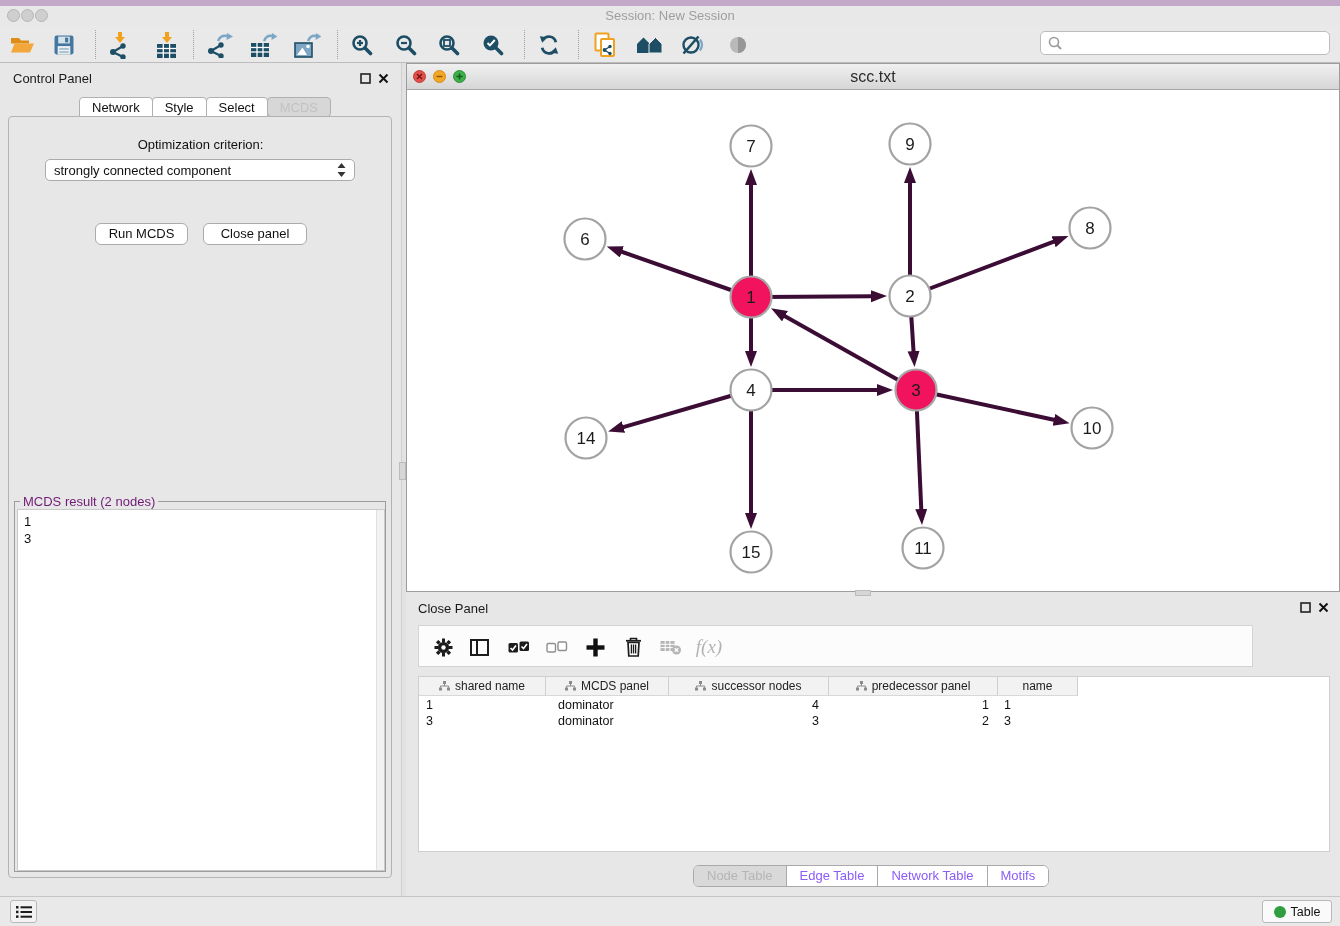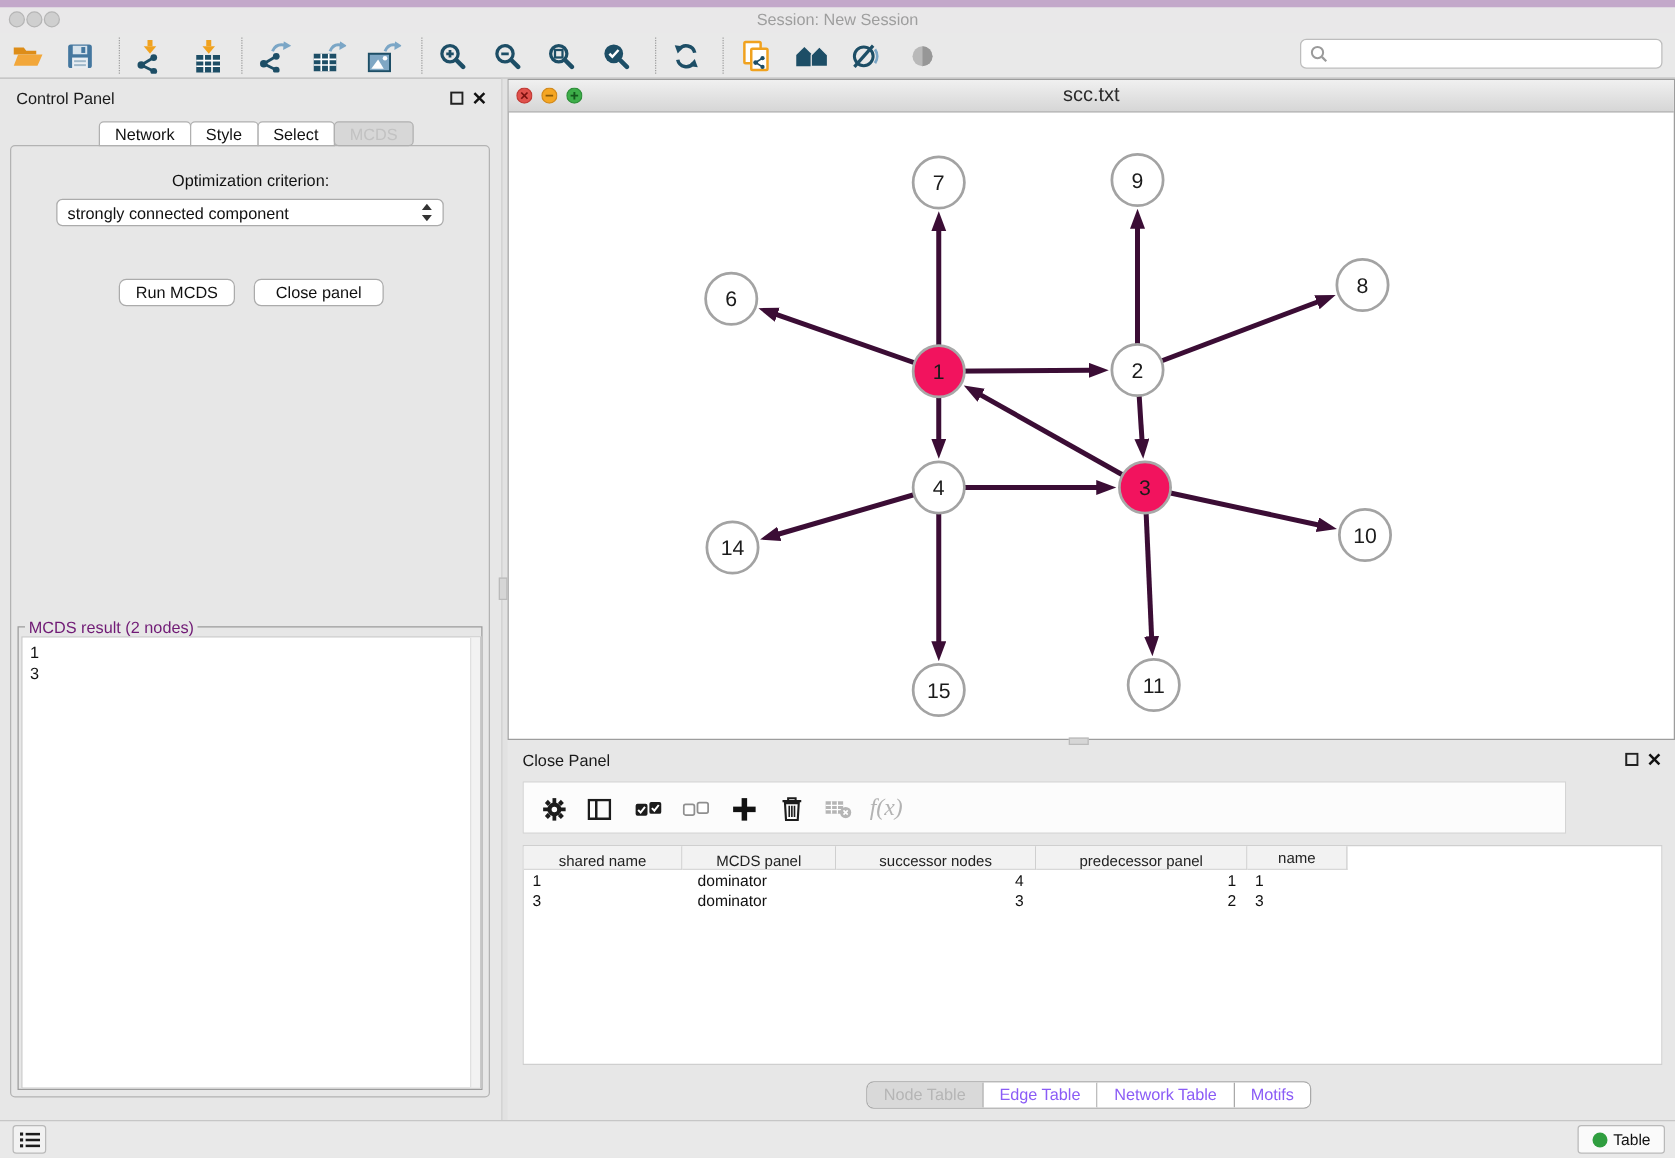--- a/index.html
+++ b/index.html
@@ -46,21 +46,21 @@
   .net-titlebar { position:absolute; left:0; top:0; width:100%; height:26px; background:linear-gradient(#f0f0f0,#d6d6d6); border-bottom:1px solid #a8a8a8; }
   .net-title { width:100%; text-align:center; line-height:26px; font-size:16px; color:#2b2b2b; }
   .traffic { position:absolute; top:6px; width:13px; height:13px; }
   #graph { position:absolute; left:0; top:26px; }
   .tp-title { left:418px; top:601px; font-size:13px; color:#1a1a1a; }
   .tp-toolbar { left:418px; top:625px; width:835px; height:42px; background:#fcfcfc; border:1px solid #d4d4d4; }
   .tpi { position:absolute; top:6px; height:30px; display:flex; align-items:center; justify-content:center; }
   .fx { font-family:"Liberation Serif","DejaVu Serif",serif; font-style:italic; font-size:19px; color:#b3b3b3; }
   .tbl { left:418px; top:676px; width:912px; height:176px; background:#fff; border:1px solid #cfcfcf; }
   .th-row { position:absolute; left:0; top:0; height:19px; }
-  .th { position:absolute; top:0; height:19px; background:#f2f2f2; border-right:1px solid #cfcfcf; border-bottom:1px solid #d8d8d8; display:flex; align-items:center; justify-content:center; font-size:12px; color:#222; gap:5px;flex-direction:column; }
+  .th { position:absolute; top:0; height:19px; background:#f2f2f2; border-right:1px solid #cfcfcf; border-bottom:1px solid #d8d8d8; display:flex; align-items:center; justify-content:center; font-size:12px; color:#222; gap:5px; }
   .trow { position:absolute; left:0; width:910px; height:16px; font-size:12.5px; color:#111; }
   .cell { position:absolute; top:0; height:16px; line-height:16px; }
   .cell.r { text-align:right; }
   .seg-tabs { left:693px; top:865px; height:22px; display:flex; border:1px solid #a9a9a9; border-radius:6px; overflow:hidden; background:#fff; }
   .seg { height:20px; line-height:20px; font-size:13px; text-align:center; color:#8b5cf6; background:#fff; border-right:1px solid #a9a9a9; padding:0 13px; }
   .seg:last-child { border-right:none; }
   .seg.active { background:#d9d9d9; color:#b5b5b5; }
 
   
   .statusbar { left:0; top:896px; width:1340px; height:30px; background:#e9e9e9; border-top:1px solid #c6c6c6; }

